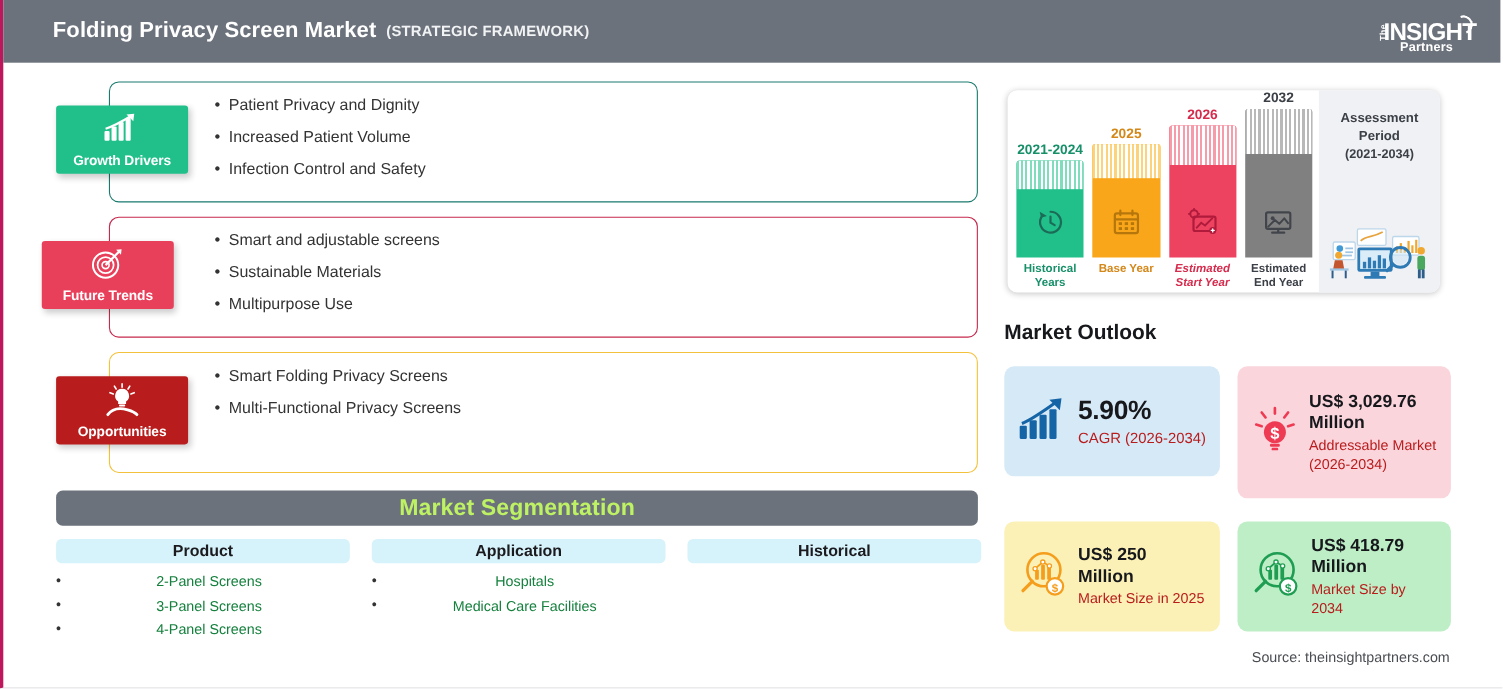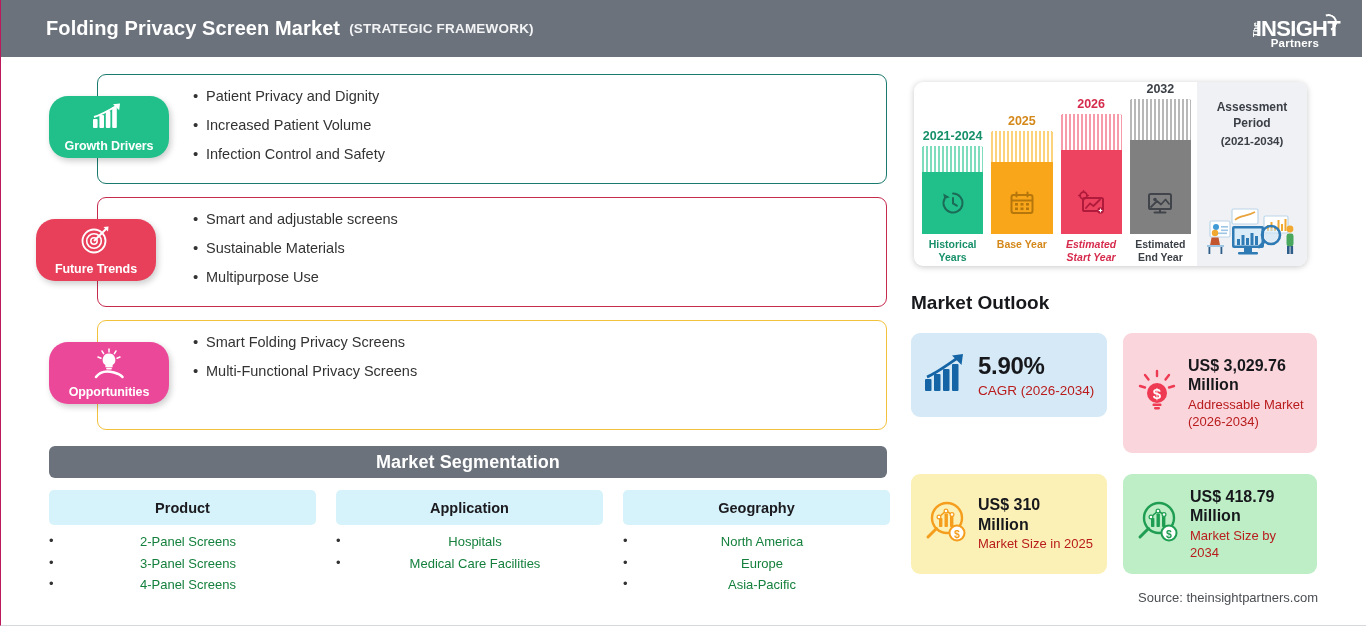--- a/index.html
+++ b/index.html
@@ -6,21 +6,21 @@
   html, body {
     width:1366px; height:626px;
     font-family:"Liberation Sans", sans-serif;
     background:#ffffff;
     overflow:hidden;
   }
   .page {
     position:relative;
     width:1366px; height:626px;
     background:#ffffff;
-    border-left:1px solid #be185d;
+    border-left:3px solid #be185d;
     border-bottom:1px solid #d6d8dc;
   }
 
   
   .header {
     position:absolute; left:0; top:0; width:1361px; height:57px;
     background:#6b727c;
     display:flex; align-items:center;
   }
   .header-title {
@@ -75,21 +75,21 @@
   }
   .drv-list li::before {
     content:"•"; position:absolute; left:0; top:-1px;
     font-size:15px; color:#333;
   }
 
   
   .badge {
     position:absolute;
     width:120px; height:62px;
-    border-radius:19px;
+    border-radius:3px;
     display:flex; flex-direction:column;
     align-items:center; justify-content:flex-end;
     padding-bottom:5px;
     box-shadow:2px 3px 6px rgba(0,0,0,.20);
     z-index:4;
   }
   .badge-label {
     color:#ffffff; font-size:12.5px; font-weight:bold;
     letter-spacing:-.1px; white-space:nowrap;
   }
@@ -99,28 +99,28 @@
   #badge-opps   { left:48px; top:342px; background:#f79a24; }
 
   
   .seg-header {
     position:absolute; left:48px; top:446px;
     width:838px; height:32px;
     background:#6b727c; border-radius:6px;
     display:flex; align-items:center; justify-content:center;
   }
   .seg-header span {
-    color:#ffffff; font-size:18px; font-weight:bold; letter-spacing:.1px;
+    color:#bef264; font-size:21px; font-weight:bold; letter-spacing:.1px;
   }
   .seg-col { position:absolute; top:490px; width:267px; }
   #seg-col-0 { left:48px; }
   #seg-col-1 { left:335px; }
   #seg-col-2 { left:622px; }
   .seg-pill {
-    height:35px; background:#d6f2fa; border-radius:5px;
+    height:22px; background:#d6f2fa; border-radius:5px;
     display:flex; align-items:center; justify-content:center;
   }
   .seg-pill span { font-size:14.5px; font-weight:bold; color:#1b1b1f; }
   .seg-items { list-style:none; margin-top:9px; }
   .seg-items li {
     position:relative; padding-left:11px;
     font-size:13px; color:#15803d; margin-bottom:6px; line-height:1.2;text-align:center;
   }
   .seg-items li::before {
     content:"•"; position:absolute; left:0; top:-1px; font-size:13px; color:#333;
@@ -176,21 +176,21 @@
   
   .outlook-title {
     position:absolute; left:910px; top:292px;
     font-size:19px; font-weight:bold; color:#17181c;
   }
   .ocard {
     position:absolute; border-radius:9px;
     display:flex; align-items:center; gap:9px;
     padding:10px 12px;
   }
-  #ocard-0 { left:910px; top:333px; width:196px; height:84px; background:#d6e9f7; }
+  #ocard-0 { left:910px; top:333px; width:196px; height:100px; background:#d6e9f7; }
   #ocard-1 { left:1122px; top:333px; width:194px; height:120px; background:#fad5dc; }
   #ocard-2 { left:910px; top:474px; width:196px; height:100px; background:#fbf1b6; }
   #ocard-3 { left:1122px; top:474px; width:194px; height:100px; background:#bdeec6; }
   .ocard-txt { flex:1; }
   .ocard-value {
     font-size:16px; font-weight:bold; color:#17181c; line-height:1.22;
   }
   #ocard-0 .ocard-value { font-size:24px; letter-spacing:-.3px; }
   .ocard-label {
     font-size:13px; color:#b91c1c; line-height:1.28; margin-top:2px;
@@ -259,21 +259,21 @@
         <circle cx="15" cy="16" r="11.5" fill="none" stroke="#fff" stroke-width="1.8"></circle>
         <circle cx="15" cy="16" r="7.3" fill="none" stroke="#fff" stroke-width="1.6"></circle>
         <circle cx="15" cy="16" r="3.2" fill="none" stroke="#fff" stroke-width="1.5"></circle>
         <path d="M15 16 L28 3" stroke="#fff" stroke-width="2" fill="none"></path>
         <path d="M24.5 2 L29.5 1.5 L29 6.5 Z" fill="#fff"></path>
       </svg>
     </span>
     <span class="badge-label">Future Trends</span>
   </div>
 
-  <div class="badge" id="badge-opps" style="background: #ec4899;">
+  <div class="badge" id="badge-opps" style="background: #b91c1c;">
     <span class="badge-icon">
       <svg width="36" height="32" viewBox="0 0 36 32">
         <g stroke="#fff" stroke-width="1.5" stroke-linecap="round">
           <line x1="18" y1="1" x2="18" y2="4"></line>
           <line x1="11" y1="3" x2="12.6" y2="5.6"></line>
           <line x1="25" y1="3" x2="23.4" y2="5.6"></line>
           <line x1="7" y1="9" x2="10" y2="10.2"></line>
           <line x1="29" y1="9" x2="26" y2="10.2"></line>
         </g>
         <path d="M18 5.5 a6.3 6.3 0 0 1 3.6 11.5 v2.2 h-7.2 v-2.2 A6.3 6.3 0 0 1 18 5.5 Z" fill="#fff"></path>
@@ -304,27 +304,22 @@
       <span>Application</span>
     </div>
     <ul class="seg-items">
       <li>Hospitals</li>
       <li>Medical Care Facilities</li>
     </ul>
   </div>
 
   <div class="seg-col" id="seg-col-2">
     <div class="seg-pill">
-      <span>Geography</span>
-    </div>
-    <ul class="seg-items">
-      <li>North America</li>
-      <li>Europe</li>
-      <li>Asia-Pacific</li>
-    </ul>
+      <span>Historical</span>
+    </div>
   </div>
 
   <div class="tl-panel">
     <div class="tl-bars">
 
       <div class="tl-col">
         <div class="tl-year" id="tl-year-0" style="color: rgb(23, 144, 106);">2021-2024</div>
         <div class="tl-bar" id="tl-bar-0" style="height: 88px; background: rgb(33, 192, 138);">
           <div class="tl-bar-stripes" id="tl-stripes-0" style="height: 26px; background: repeating-linear-gradient(90deg, rgb(127, 220, 189) 0px, rgb(127, 220, 189) 2px, rgb(255, 255, 255) 2px, rgb(255, 255, 255) 4px);"></div>
           <span class="tl-bar-icon">
@@ -513,21 +508,21 @@
           <circle cx="16" cy="17" r="1.9"></circle>
             <circle cx="23" cy="11" r="1.9"></circle>
             <circle cx="29" cy="14.5" r="1.9"></circle>
         </g>
         <line x1="13.5" y1="28.5" x2="5" y2="37" stroke="#f59d1c" stroke-width="3" stroke-linecap="round"></line>
         <circle cx="34" cy="33" r="7.5" fill="#fff" stroke="#f59d1c" stroke-width="2"></circle>
         <text x="34" y="38" font-size="10.5" font-weight="bold" fill="#f59d1c" text-anchor="middle" font-family="Liberation Sans, sans-serif">$</text>
       </svg>
     </span>
     <div class="ocard-txt">
-      <div class="ocard-value">US$ 310 Million</div>
+      <div class="ocard-value">US$ 250 Million</div>
       <div class="ocard-label">Market Size in 2025</div>
     </div>
   </div>
 
   <div class="ocard" id="ocard-3" style="background: rgb(189, 238, 198);">
     <span>
       <svg width="46" height="44" viewBox="0 0 46 44">
         <circle cx="24" cy="18" r="15" fill="none" stroke="#1f9d52" stroke-width="2.4"></circle>
         <g fill="#1f9d52">
           <rect x="16" y="18" width="3.4" height="9" rx=".8"></rect>

